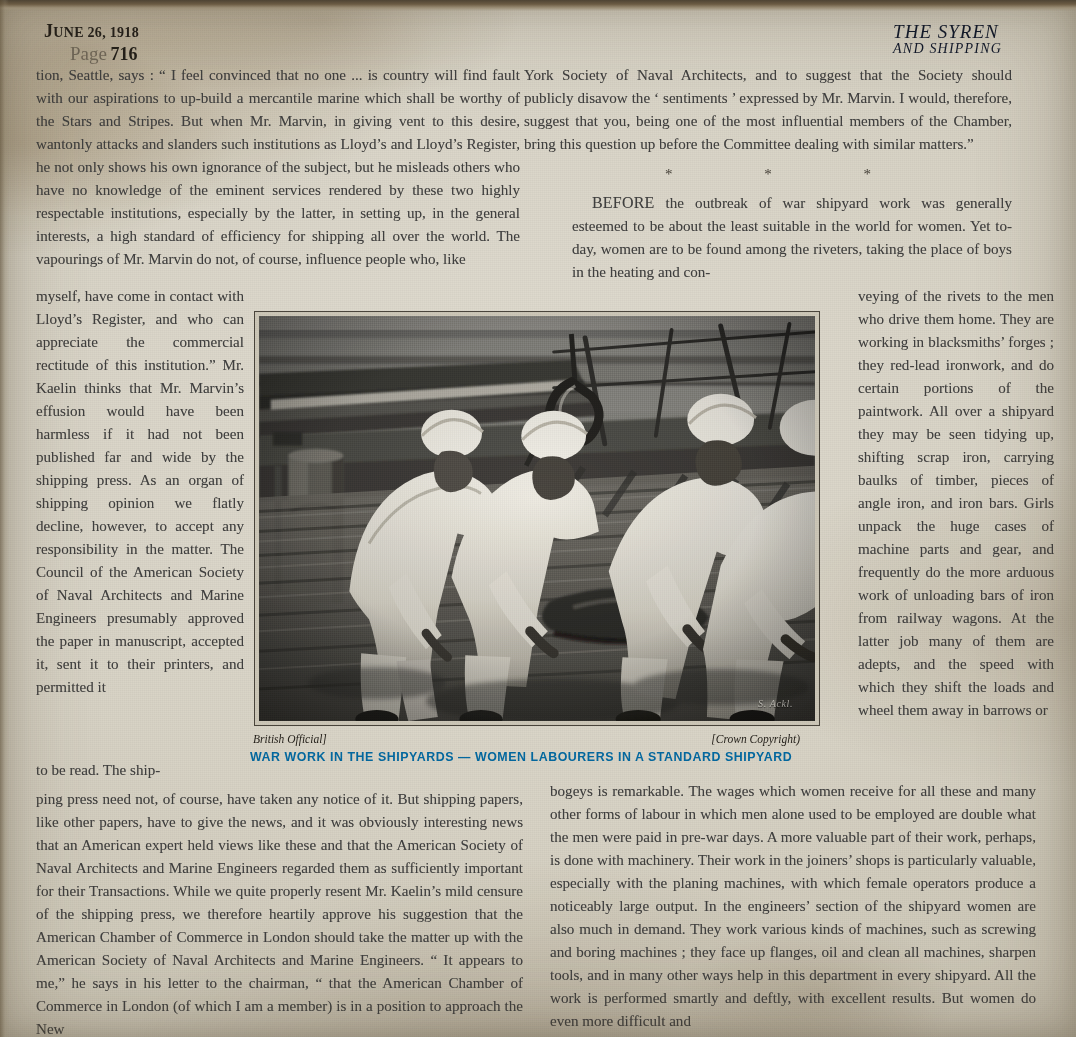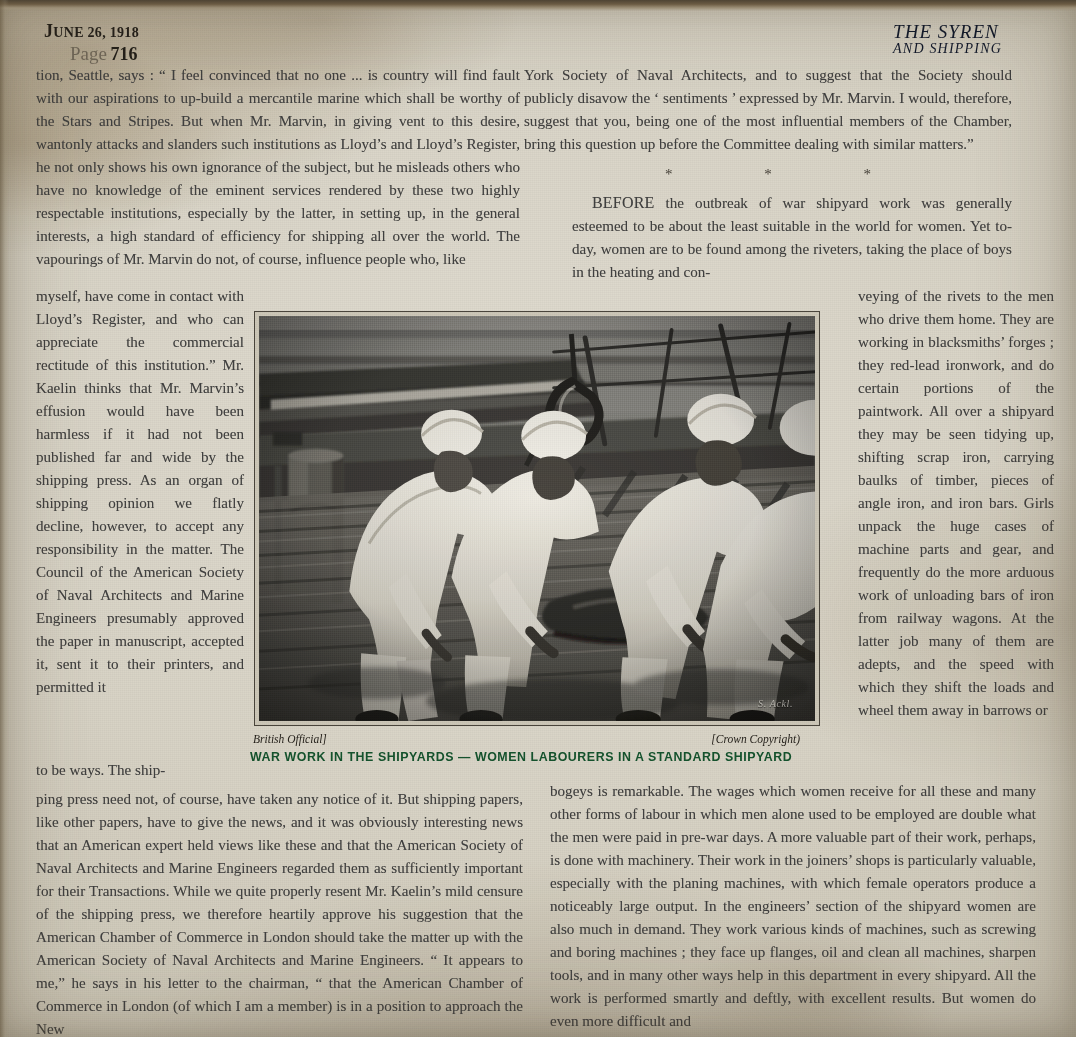--- a/index.html
+++ b/index.html
@@ -225,21 +225,21 @@
     color: #26221c;
   }
   .cap-credits .left  { position: absolute; left: 3px;  top: 0; }
   .cap-credits .right { position: absolute; right: 16px; top: 0; }
   .cap-title {
     margin-top: 2px;
     font-family: "Liberation Sans", "DejaVu Sans", sans-serif;
     font-weight: bold;
     font-size: 12.4px;
     letter-spacing: .55px;
-    color: #14532d;
+    color: #0369a1;
     white-space: nowrap;
   }
 
   
   .col .para { text-shadow: 0 0 .6px rgba(30,26,20,.25); }
 </style>
 </head>
 <body>
 
 <div id="page">
@@ -463,21 +463,21 @@
 
     <div id="caption">
       <div class="cap-credits">
         <span class="left">British Official]</span>
         <span class="right">[Crown Copyright)</span>
       </div>
       <div class="cap-title">WAR  WORK  IN  THE  SHIPYARDS — WOMEN  LABOURERS  IN  A  STANDARD  SHIPYARD</div>
     </div>
 
     <div class="block col" id="col-left-bot">
-      <p class="para">to be ways.  The ship-</p>
+      <p class="para">to be read.  The ship-</p>
     </div>
 
     <div class="block col" id="col-left-wide">
       <p class="para">ping press need not, of course, have taken any notice of it. But shipping papers, like other papers, have to give the news, and it was obviously interesting news that an American expert held views like these and that the American Society of Naval Architects and Marine Engineers regarded them as sufficiently important for their Transactions.  While we quite properly resent Mr. Kaelin’s mild censure of the shipping press, we therefore heartily approve his suggestion that the American Chamber of Commerce in London should take the matter up with the American Society of Naval Architects and Marine Engineers. “ It appears to me,” he says in his letter to the chairman, “ that the American Chamber of Commerce in London (of which I am a member) is in a position to approach the New</p>
     </div>
 
     <div class="block col" id="col-right-bot">
       <p class="para">bogeys is remarkable.  The wages which women receive for all these and many other forms of labour in which men alone used to be employed are double what the men were paid in pre-war days.  A more valuable part of their work, perhaps, is done with machinery.  Their work in the joiners’ shops is particularly valuable, especially with the planing machines, with which female operators produce a noticeably large output.  In the engineers’ section of the shipyard women are also much in demand.  They work various kinds of machines, such as screwing and boring machines ; they face up flanges, oil and clean all machines, sharpen tools, and in many other ways help in this department in every shipyard.  All the work is performed smartly and deftly, with excellent results. But women do even more difficult and</p>
     </div>
 

